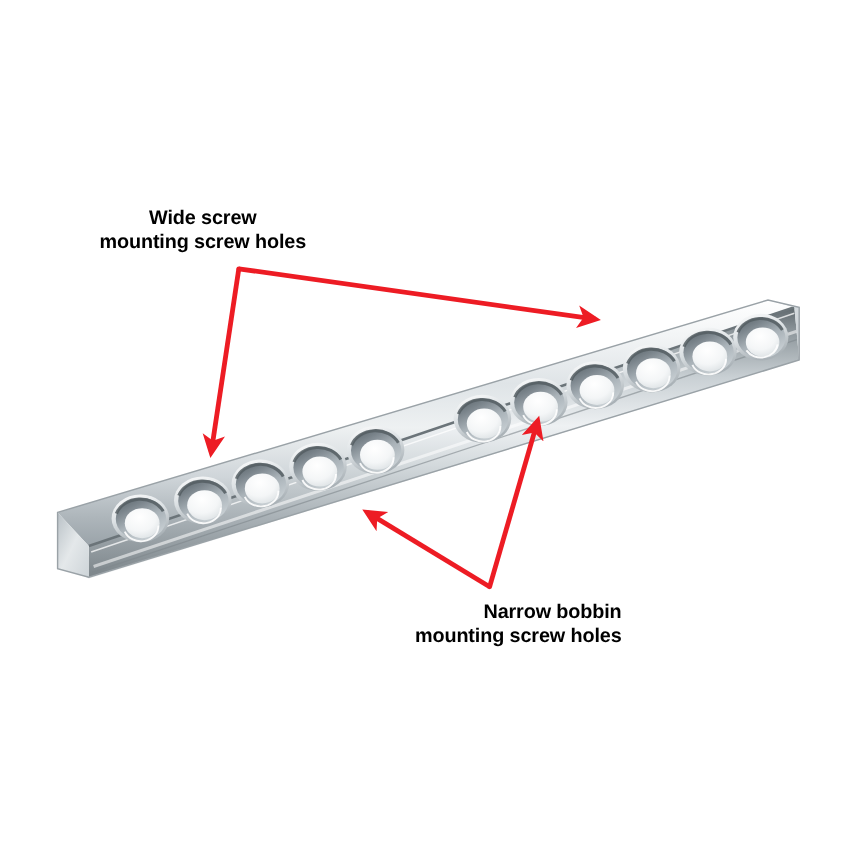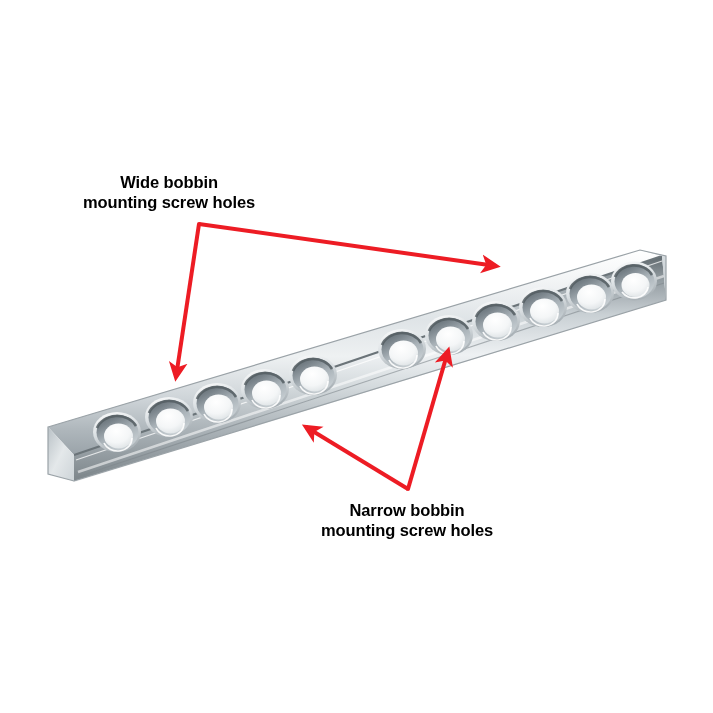--- a/index.html
+++ b/index.html
@@ -26,21 +26,21 @@
     font-family: "Liberation Sans", sans-serif;
     font-weight: bold;
     font-size: 16.5px;
     line-height: 20px;
     color: #000000;
     text-align: center;
     white-space: nowrap;
     letter-spacing: -0.1px;
   }
   #wide-label { left: 58px; top: 172px; width: 222px; }
-  #narrow-label { left: 296px; top: 500px; width: 222px; }
+  #narrow-label { left: 296px; top: 500px; width: 222px; text-align: right; }
   .lbl-line { display: block; }
 </style>
 </head>
 <body>
 
 <div id="stage">
 
   <svg class="svg-layer" viewBox="0 0 713 713">
     <defs>
 
@@ -225,21 +225,21 @@
     </g>
 
     <g>
       <path d="M 408 489 L 306 427" fill="none" stroke="#ed1c24" stroke-width="4" stroke-linecap="butt" marker-end="url(#ah)"></path>
       <path d="M 408 489 L 448 351" fill="none" stroke="#ed1c24" stroke-width="4" stroke-linecap="butt" marker-end="url(#ah)"></path>
       <circle cx="408" cy="489" r="2" fill="#ed1c24"></circle>
     </g>
   </svg>
 
   <div class="callout-text" id="wide-label">
-    <span class="lbl-line">Wide bobbin</span>
+    <span class="lbl-line">Wide screw</span>
     <span class="lbl-line">mounting screw holes</span>
   </div>
 
   <div class="callout-text" id="narrow-label">
     <span class="lbl-line">Narrow bobbin</span>
     <span class="lbl-line">mounting screw holes</span>
   </div>
 
 </div>
 

